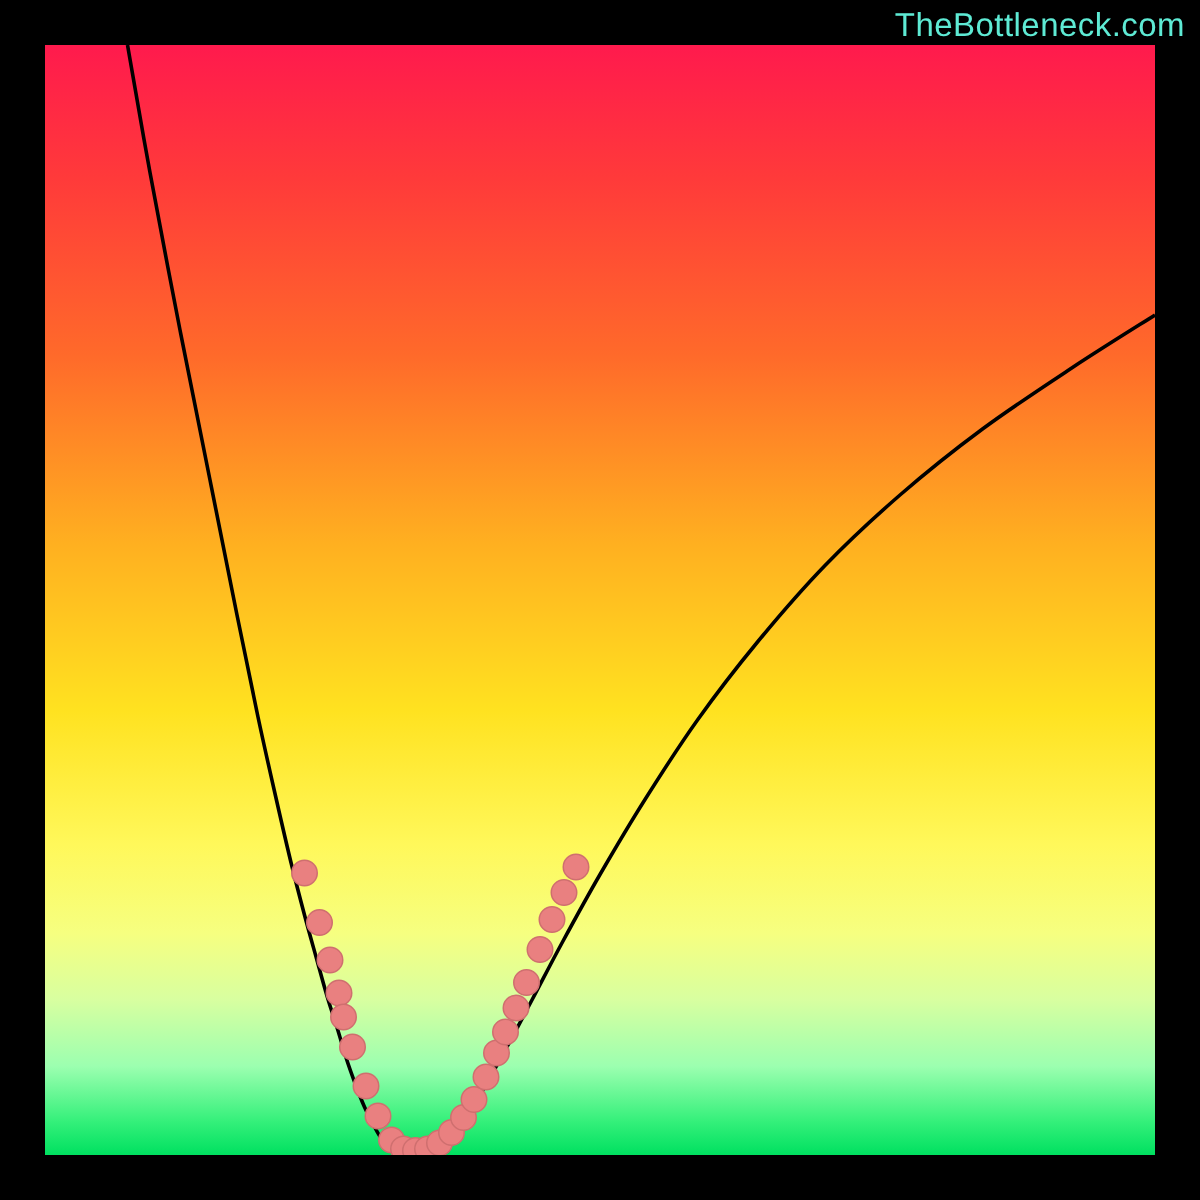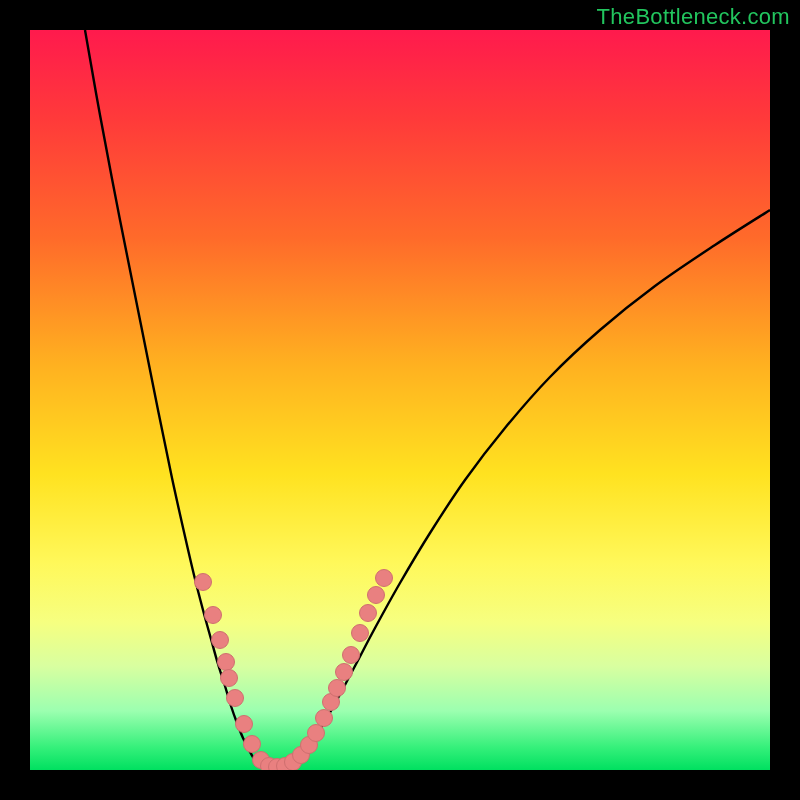--- a/index.html
+++ b/index.html
@@ -35,21 +35,21 @@
       #d8ffa0 86%,
       #9cffb0 92%,
       #34f07a 97%,
       #00e060 100%
     );
   }
   .watermark {
     position: absolute;
     top: 4px;
     right: 10px;
-    color: #22c55e;
+    color: #5eead4;
     font-size: 22px;
     font-weight: 500;
     letter-spacing: 0.3px;
     user-select: none;
   }
   svg.curve {
     position: absolute;
     inset: 0;
     width: 740px;
     height: 740px;

